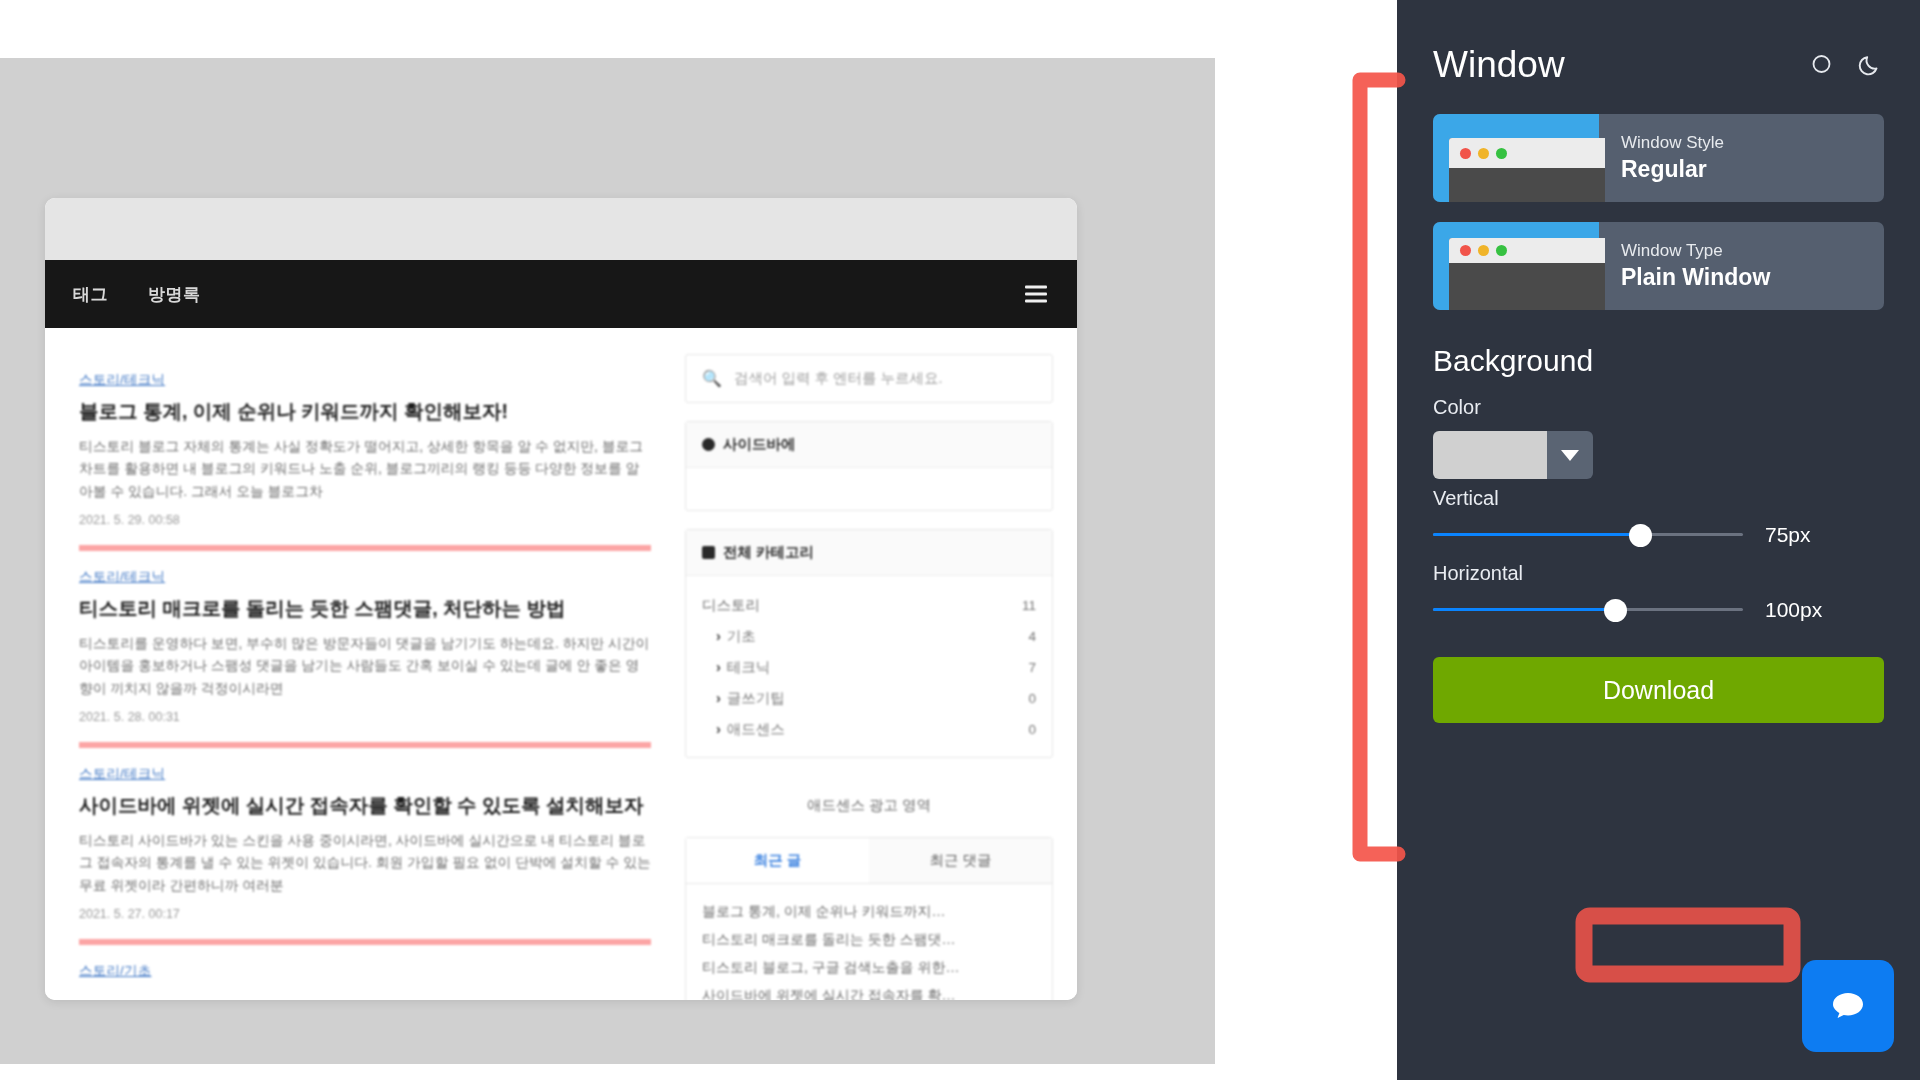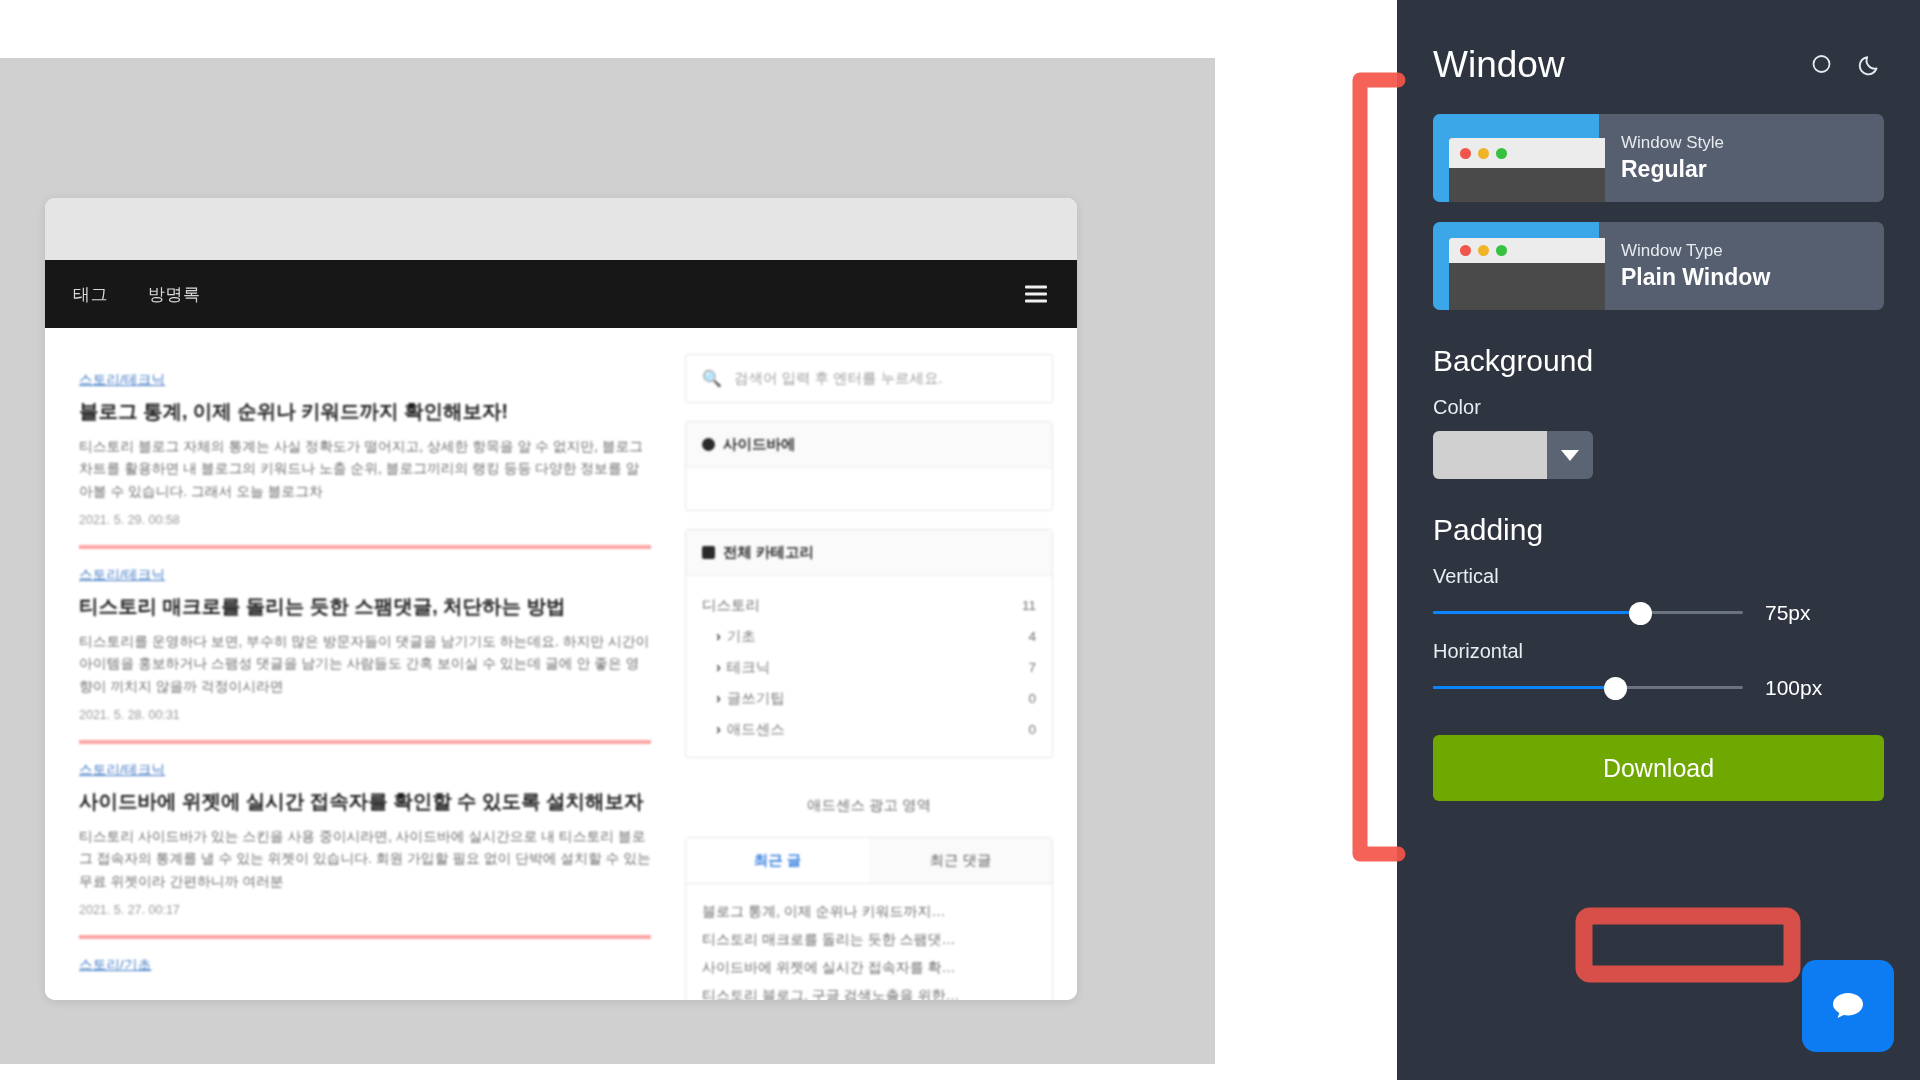--- a/index.html
+++ b/index.html
@@ -28,36 +28,37 @@
     box-shadow: 0 2px 10px rgba(0,0,0,.10);
   }
   .win-topbar {
     height: 62px; background: #e5e5e5; width: 100%;
   }
   .win-nav {
     height: 68px; background: #171717;
     display: flex; align-items: center;
     padding: 0 28px;
     position: relative;
+    font-weight: bold;
   }
   .win-nav .nav-link {
     color: #d8d8d8; font-size: 17px; margin-right: 40px;
     letter-spacing: .5px;
     filter: blur(.55px);
   }
   .hamburger {
     position: absolute; right: 30px; top: 50%; transform: translateY(-50%);
     width: 22px; height: 17px;
     display: flex; flex-direction: column; justify-content: space-between;
   }
   .hamburger i { display:block; height: 3px; background: #efefef; border-radius: 1px; }
 
   .win-body { display: flex; background:#fff; height: 672px; }
   .posts { width: 640px; padding: 26px 34px 0 34px; filter: blur(.85px); }
-  .post { padding: 16px 0 18px 0; border-bottom: 4px solid #fca5a5; }
+  .post { padding: 16px 0 18px 0; border-bottom: 6px solid #fca5a5; }
   .post:last-child { border-bottom: none; }
   .post-cat {
     color: #3b74c4; font-size: 13.5px; text-decoration: underline;
     display: inline-block; margin-bottom: 9px; letter-spacing: .2px;
   }
   .post-title { font-size: 19.5px; font-weight: bold; color: #1b1b1b; margin-bottom: 11px; }
   .post-desc { font-size: 13.8px; color: #6d6d6d; line-height: 1.62; }
   .post-date { font-size: 12.5px; color: #9a9a9a; margin-top: 10px; }
 
   .side { width: 392px; padding: 26px 24px 0 0; filter: blur(.85px); }
@@ -260,22 +261,22 @@
           <div class="ads">애드센스 광고 영역</div>
 
           <div class="side-box">
             <div class="tabs">
               <div class="tab active">최근 글</div>
               <div class="tab">최근 댓글</div>
             </div>
             <div class="recent">
               <div>블로그 통계, 이제 순위나 키워드까지…</div>
               <div>티스토리 매크로를 돌리는 듯한 스팸댓…</div>
+              <div>티스토리 블로그, 구글 검색노출을 위한…</div>
               <div>사이드바에 위젯에 실시간 접속자를 확…</div>
-              <div>티스토리 블로그, 구글 검색노출을 위한…</div>
             </div>
           </div>
 
         </div>
       </div>
     </div>
   </div>
 
   <div class="panel">
 
@@ -328,21 +329,20 @@
       </div>
     </div>
 
     <div class="section-title">Background</div>
     <div class="field-label">Color</div>
     <div class="color-swatch">
       <div class="sw" style="background: rgb(208, 208, 208);"></div>
       <div class="arrow"></div>
     </div>
 
-    <div class="section-title">Padding</div>
 
     <div class="field-label">Vertical</div>
     <div class="slider-row">
       <div class="slider">
         <div class="track"></div>
         <div class="fill" id="v-fill" style="width: 207.7px;"></div>
         <div class="knob" id="v-knob" style="left: 196.2px;"></div>
       </div>
       <div class="slider-val">75px</div>
     </div>

